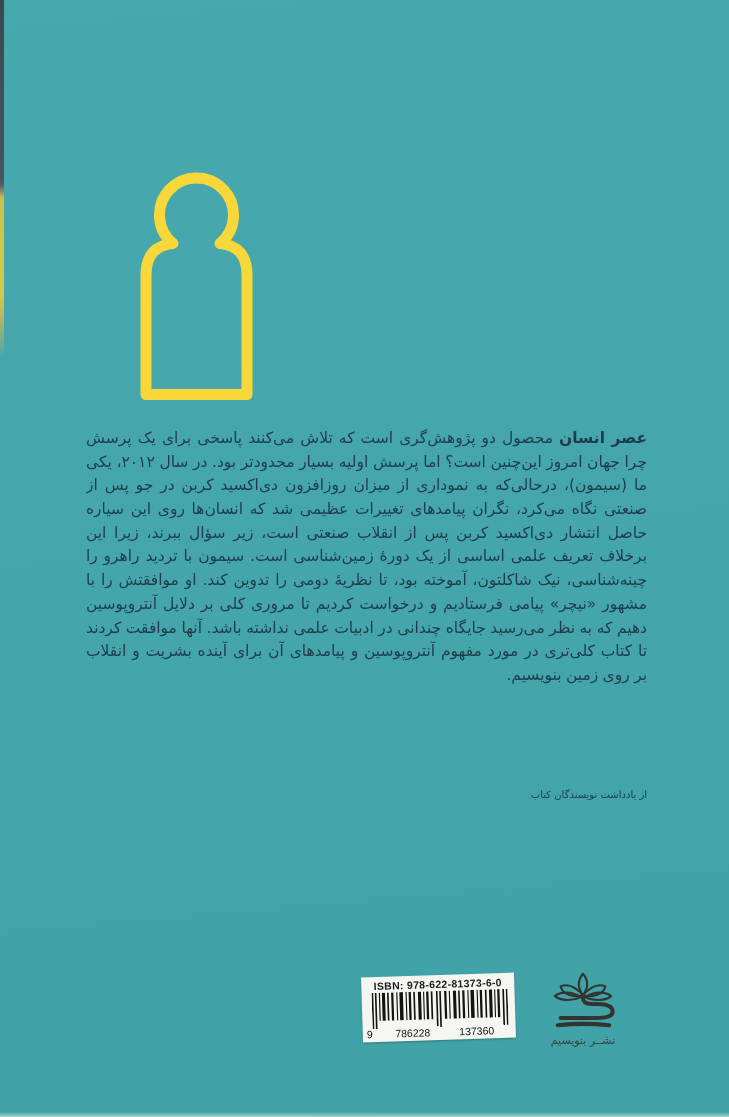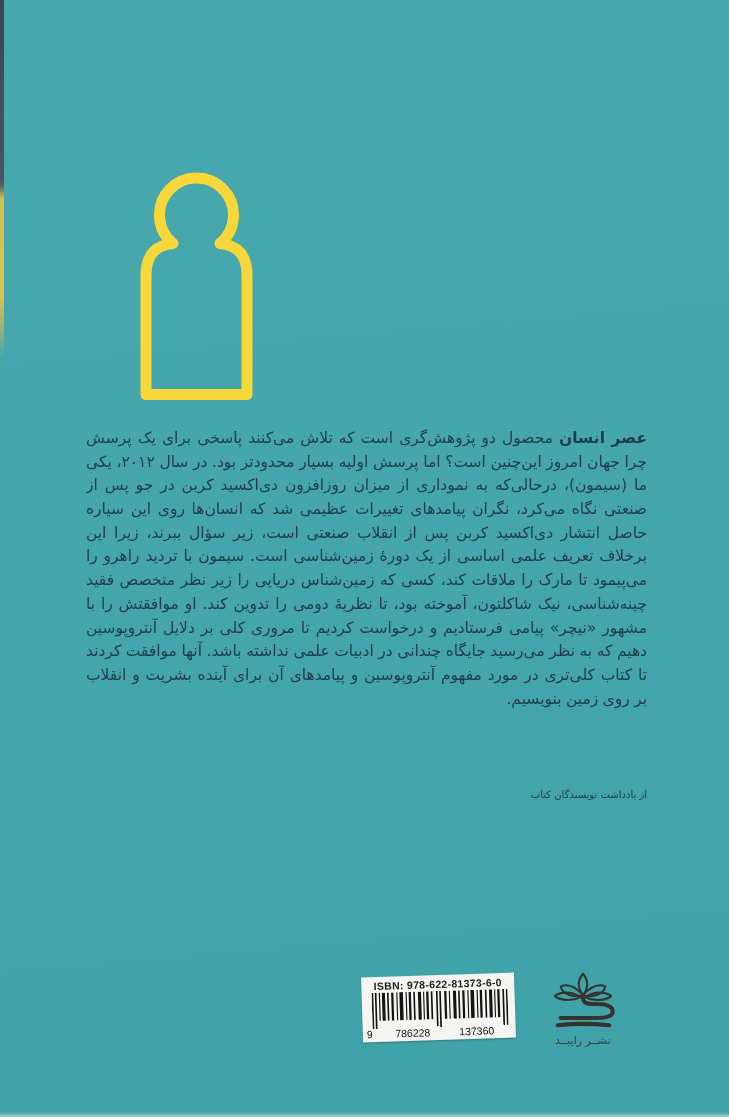--- a/index.html
+++ b/index.html
@@ -82,21 +82,20 @@
     <path d="M9 224.5 V105 Q9 76 36 73.5 A37 37 0 1 1 83 73.5 Q110 76 110 105 V224.5 Z" fill="none" stroke="#f8d73a" stroke-width="11" stroke-linejoin="round"></path>
   </svg>
 
   <div class="blurb">
     <div class="bline"><b>عصر انسان</b> <span>محصول دو پژوهش‌گری است که تلاش می‌کنند پاسخی برای یک پرسش بیابند:</span></div>
     <div class="bline">چرا جهان امروز این‌چنین است؟ اما پرسش اولیه بسیار محدودتر بود. در سال ۲۰۱۲، یکی از</div>
     <div class="bline">ما (سیمون)، درحالی‌که به نموداری از میزان روزافزون دی‌اکسید کربن در جو پس از انقلاب</div>
     <div class="bline">صنعتی نگاه می‌کرد، نگران پیامدهای تغییرات عظیمی شد که انسان‌ها روی این سیاره ایجاد</div>
     <div class="bline">حاصل انتشار دی‌اکسید کربن پس از انقلاب صنعتی است، زیر سؤال ببرند، زیرا این استدلال</div>
     <div class="bline">برخلاف تعریف علمی اساسی از یک دورهٔ زمین‌شناسی است. سیمون با تردید راهرو را</div>
-    <div class="bline">می‌پیمود تا مارک را ملاقات کند، کسی که زمین‌شناس دریایی را زیر نظر متخصص فقید</div>
     <div class="bline">چینه‌شناسی، نیک شاکلتون، آموخته بود، تا نظریهٔ دومی را تدوین کند. او موافقتش را با کار</div>
     <div class="bline">مشهور «نیچر» پیامی فرستادیم و درخواست کردیم تا مروری کلی بر دلایل آنتروپوسین ارائه</div>
     <div class="bline">دهیم که به نظر می‌رسید جایگاه چندانی در ادبیات علمی نداشته باشد. آنها موافقت کردند</div>
     <div class="bline">تا کتاب کلی‌تری در مورد مفهوم آنتروپوسین و پیامدهای آن برای آینده بشریت و انقلاب</div>
     <div class="bline last">بر روی زمین بنویسیم.</div>
   </div>
 
   <div class="signature">از یادداشت نویسندگان کتاب</div>
 
   <div class="barcode-box">
@@ -153,17 +152,17 @@
         <path d="M36 25 C28 16 20 13 13 16 C15 24 25 28 36 25 Z"></path>
         <path d="M36 25 C44 16 52 13 59 16 C57 24 47 28 36 25 Z"></path>
         <path d="M34 27 C24 21 13 21 7 26 C13 31 26 31 34 27 Z"></path>
         <path d="M38 27 C48 21 59 21 65 26 C59 31 46 31 38 27 Z"></path>
       </g>
       <g fill="none" stroke="#34332f" stroke-width="4.2" stroke-linecap="round">
         <path d="M36 28 C36 32 38 34 45 34 L50 34 C62 34 66.5 37.5 66.5 42 C66.5 46.5 60 48.5 49 48.5 L13 48.5"></path>
         <path d="M10 56 C26 54.2 46 54.2 63 56"></path>
       </g>
     </svg>
-    <div class="publisher-name">نشــر رایبــد</div>
+    <div class="publisher-name">نشــر بنویسیم</div>
   </div>
 
   <div class="edge-bottom"></div>
 </div>
 
 </body></html>

